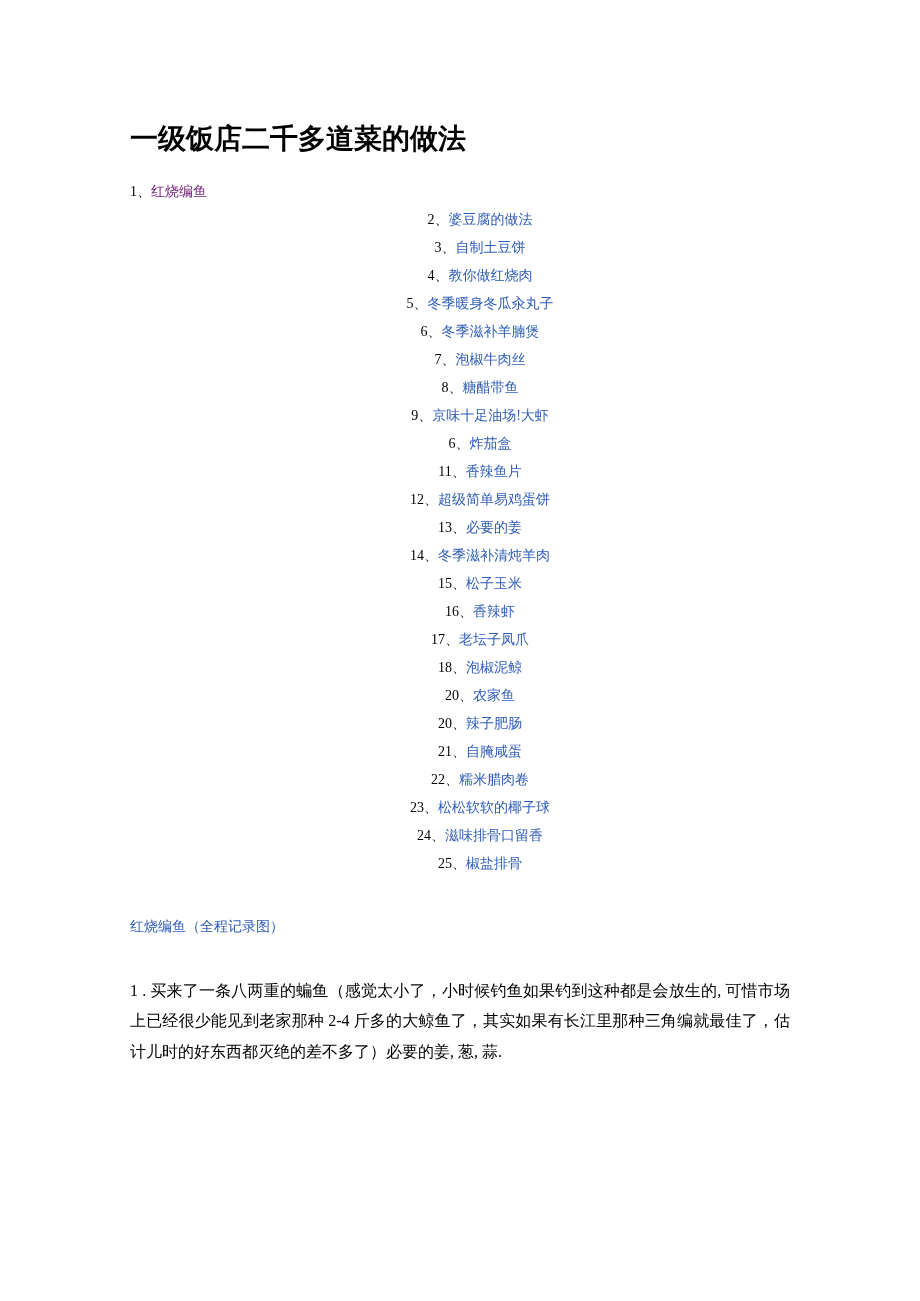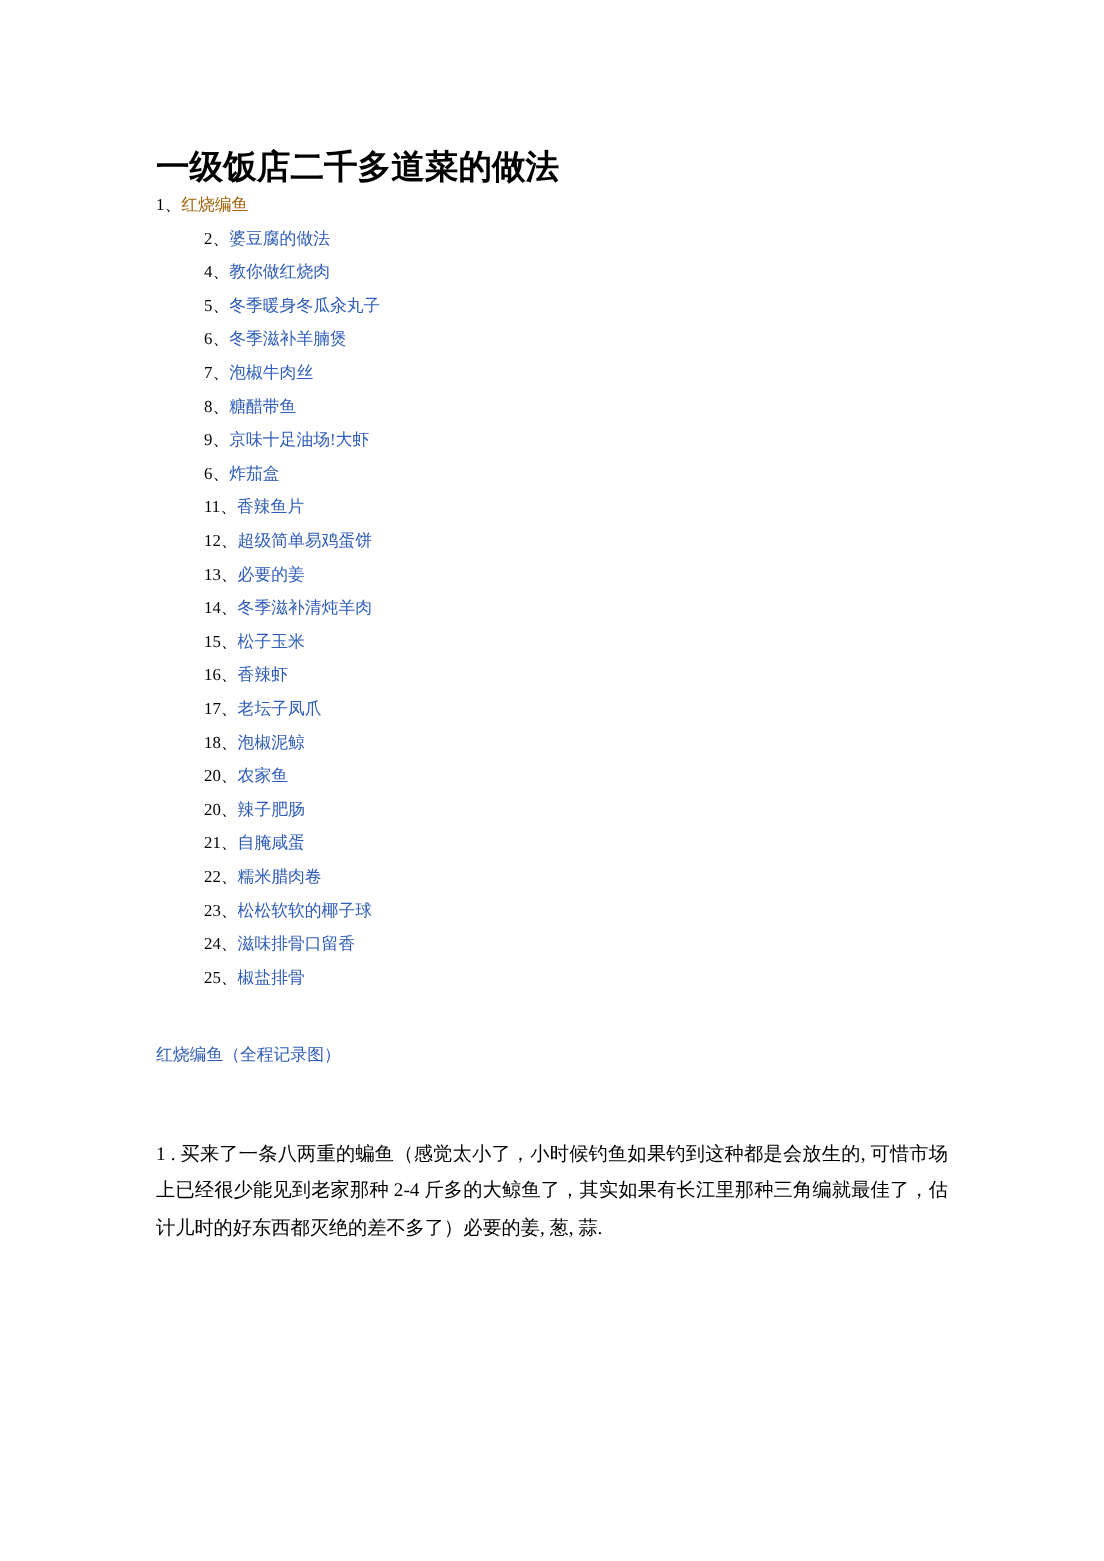--- a/index.html
+++ b/index.html
@@ -7,71 +7,74 @@
       background: #fff;
       margin: 0;
       padding: 120px 130px 60px 130px;
       width: 920px;
       box-sizing: border-box;
       color: #000;
     }
     .title {
       font-size: 28px;
       font-weight: bold;
+      margin-bottom: 20px;
       font-family: "SimHei", "黑体", sans-serif;
     }
     .list-first {
       font-size: 14px;
       line-height: 2;
       color: #000;
     }
     .list-first .num {
       color: #000;
     }
     .list-first .link {
-      color: #a16207;
+      color: #701a75;
     }
     .list-indent {
       margin-left: 40px;
     }
     .list-item {
       font-size: 14px;
       line-height: 2;
       color: #000;
+      text-align: center;
     }
     .list-item .num {
       color: #000;
     }
     .list-item .link {
       color: #2e5cb8;
     }
     .section-heading {
       color: #2e5cb8;
       font-size: 14px;
       margin-top: 40px;
-      margin-bottom: 60px;
+      margin-bottom: 40px;
     }
     .body-para {
       font-size: 16px;
       line-height: 1.9;
       color: #000;
       text-align: justify;
     }
   </style>
 </head>
 <body>
 
 <div class="title">一级饭店二千多道菜的做法</div>
 
 <div class="list-first">
   <span class="num">1、</span><span class="link">红烧编鱼</span>
 </div>
 
 <div class="list-indent">
   <div class="list-item"><span class="num">2、</span><span class="link">婆豆腐的做法</span></div>
+  <div class="list-item"><span class="num">3、</span><span class="link">自制土豆饼</span></div>
   <div class="list-item"><span class="num">4、</span><span class="link">教你做红烧肉</span></div>
   <div class="list-item"><span class="num">5、</span><span class="link">冬季暖身冬瓜汆丸子</span></div>
   <div class="list-item"><span class="num">6、</span><span class="link">冬季滋补羊腩煲</span></div>
   <div class="list-item"><span class="num">7、</span><span class="link">泡椒牛肉丝</span></div>
   <div class="list-item"><span class="num">8、</span><span class="link">糖醋带鱼</span></div>
   <div class="list-item"><span class="num">9、</span><span class="link">京味十足油场!大虾</span></div>
   <div class="list-item"><span class="num">6、</span><span class="link">炸茄盒</span></div>
   <div class="list-item"><span class="num">11、</span><span class="link">香辣鱼片</span></div>
   <div class="list-item"><span class="num">12、</span><span class="link">超级简单易鸡蛋饼</span></div>
   <div class="list-item"><span class="num">13、</span><span class="link">必要的姜</span></div>

